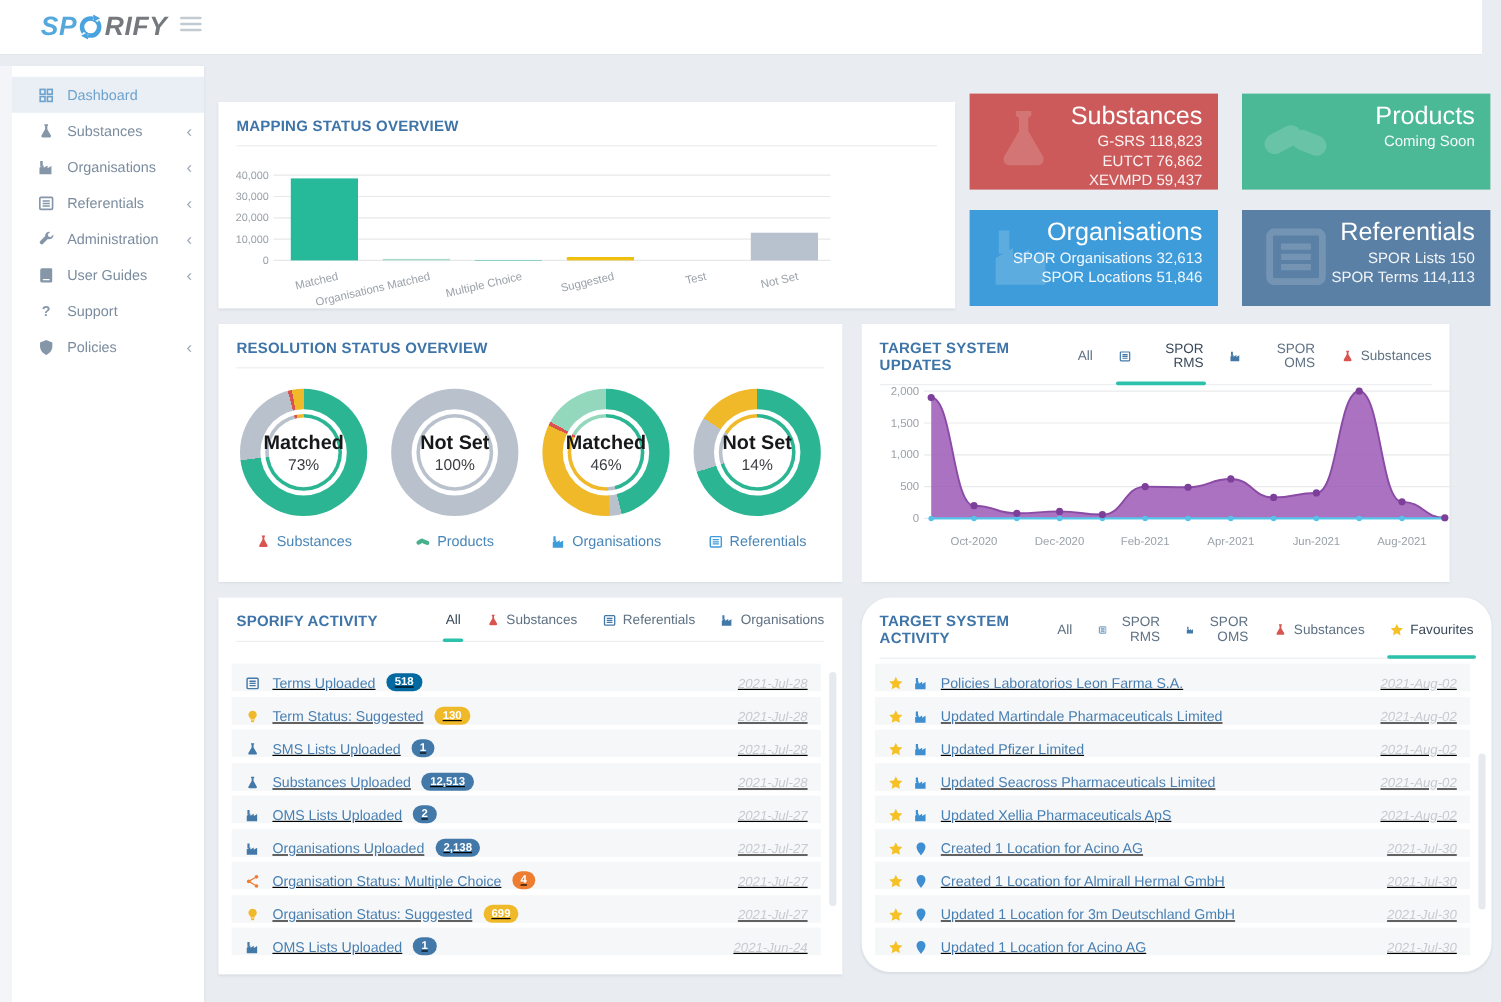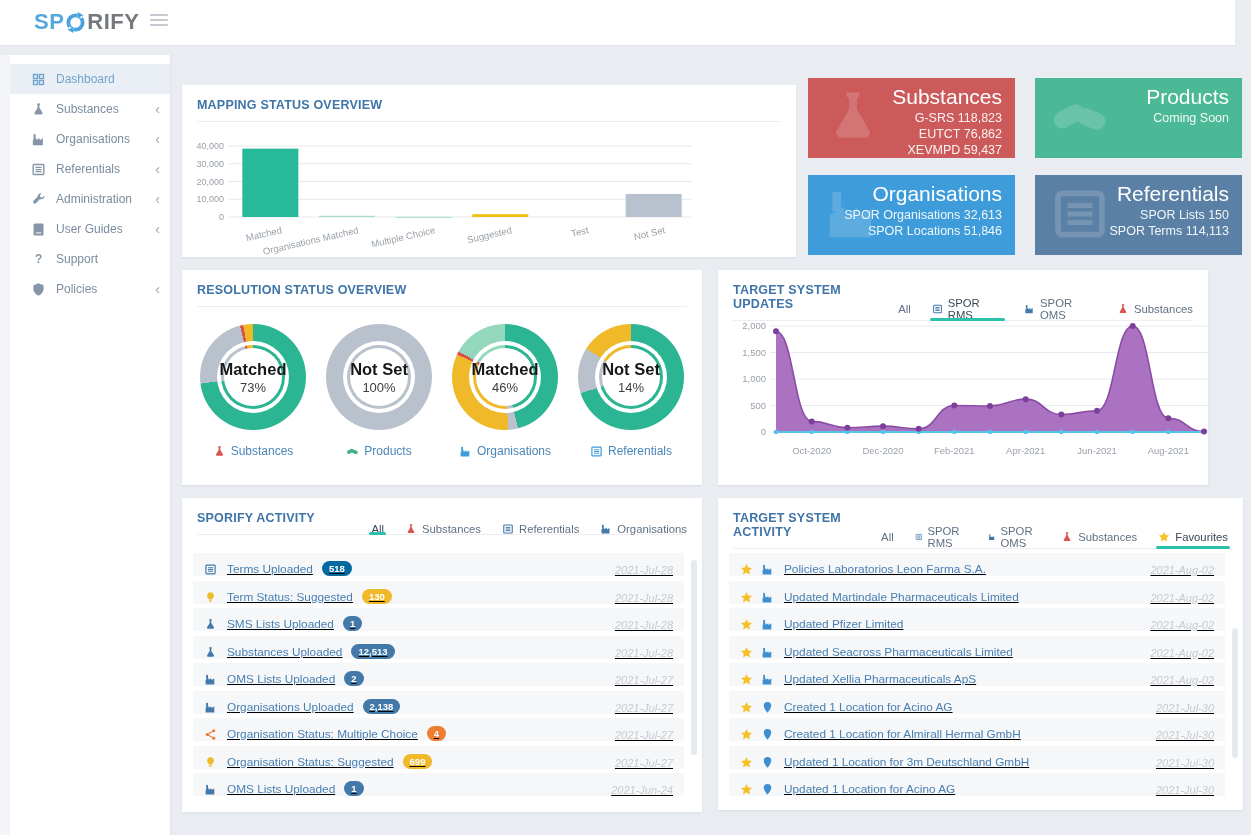--- a/index.html
+++ b/index.html
@@ -1,19 +1,19 @@
 <!DOCTYPE html>
 <html><head>
 <meta charset="utf-8">
 <style>
   html,body{margin:0;padding:0;background:#dde2e8;}
   .wrap{position:relative;width:1251px;height:835px;background:#e9edf2;overflow:hidden;
         font-family:"Liberation Sans","DejaVu Sans",sans-serif;}
   
-  .header{position:absolute;top:0;left:0;right:16px;height:45px;background:#fff;border-bottom:1px solid #e2e6ea;z-index:9;}
+  .header{position:absolute;top:0;left:0;right:16px;height:45px;background:#fff;border-bottom:1px solid #e2e6ea;z-index:9;font-style:italic;}
   .logo{position:absolute;left:34px;top:9px;display:flex;align-items:center;font-weight:bold;font-size:22px;letter-spacing:.5px;}
   .logo .lg-pre{color:#55a8dc;}
   .logo .lg-post{color:#75787c;}
   .logo svg{margin:0 1px;}
   .hamburger{position:absolute;left:150px;top:14px;width:18px;height:14px;cursor:pointer;}
   .hamburger span{display:block;height:2px;background:#c2cad2;margin-bottom:3px;border-radius:1px;}
   .header-right{position:absolute;right:10px;top:0;height:45px;display:flex;align-items:center;gap:14px;}
   .user-label{color:#4d9fd6;font-weight:bold;font-size:12px;}
   .avatar{width:27px;height:27px;border-radius:50%;background:#f2d9b8;position:relative;overflow:hidden;}
   .avatar .av-head{position:absolute;left:8px;top:5px;width:11px;height:11px;border-radius:50%;background:#dcb183;}
@@ -26,21 +26,21 @@
   .si-icon{width:16px;display:flex;margin-right:9px;}
   .si-chev{margin-left:auto;color:#9aa7b5;font-size:14px;line-height:1;}
   
   .page-title{position:absolute;left:183px;top:56px;}
   .pt{font-size:20px;color:#7c99b2;}
   .ps{font-size:10.5px;color:#90a4b6;margin-left:6px;}
   .panel{position:absolute;background:#fff;box-shadow:0 1px 2px rgba(31,45,61,.08);}
   .panel-head{display:flex;align-items:flex-end;margin:0 15px;padding:13px 0 9px 0;border-bottom:1px solid #eceef1;}
   .panel-title{font-size:12.5px;font-weight:bold;color:#3e74a8;letter-spacing:.2px;}
   .tabs{margin-left:auto;display:flex;gap:21px;}
-  .tab{position:relative;display:flex;align-items:center;gap:5px;font-size:11.3px;color:#5f7183;cursor:pointer;padding-bottom:0;margin-bottom:-10px;}
+  .tab{position:relative;display:flex;align-items:center;gap:5px;font-size:11.3px;color:#5f7183;cursor:pointer;padding-bottom:12px;margin-bottom:-10px;text-align:right;}
   .tab.active{color:#39495a;}
   .tab.active::after{content:"";position:absolute;left:-2px;right:-2px;bottom:0;height:3px;background:#2cc1ab;border-radius:2px;}
   
   .tile{position:absolute;width:207px;height:80px;cursor:pointer;}
   .tile-text{position:absolute;right:13px;top:6px;text-align:right;color:#fff;}
   .tile-title{font-size:21px;line-height:26px;}
   .tile-line{font-size:12.5px;line-height:16px;color:rgba(255,255,255,.92);}
   .tile-wm{position:absolute;left:14px;top:8px;opacity:.16;}
   
   .donut-row{display:flex;justify-content:space-around;padding:0 8px;margin-top:17px;}
@@ -540,21 +540,21 @@
             </svg>
           </span>
           <span class="r-text">OMS Lists Uploaded</span>
           <span class="badge" style="background:#4379a9">1</span>
           <span class="r-date">2021-Jun-24</span>
         </div>
       </div>
     <div class="scrollbar" style="right:5px;top:62px;height:195px;"></div>
   </section>
 
-  <section class="panel" style="left:718px;top:498px;width:525px;height:312px;">
+  <section class="panel" style="left:718px;top:498px;width:525px;height:312px;border-radius:24px;">
     <div class="panel-head">
       <span class="panel-title">TARGET SYSTEM ACTIVITY</span>
       <div class="tabs" id="target-tabs">
           <span class="tab">
             <span>All</span>
           </span>
           <span class="tab">
             <svg width="12" height="12" viewBox="0 0 24 24">
               <rect x="3.5" y="4" width="17" height="16" rx="1.5" fill="none" stroke="#4379a9" stroke-width="2.2"></rect>
               <path d="M7.2 8.7h9.6M7.2 12h9.6M7.2 15.3h9.6" stroke="#4379a9" stroke-width="2" fill="none"></path>

